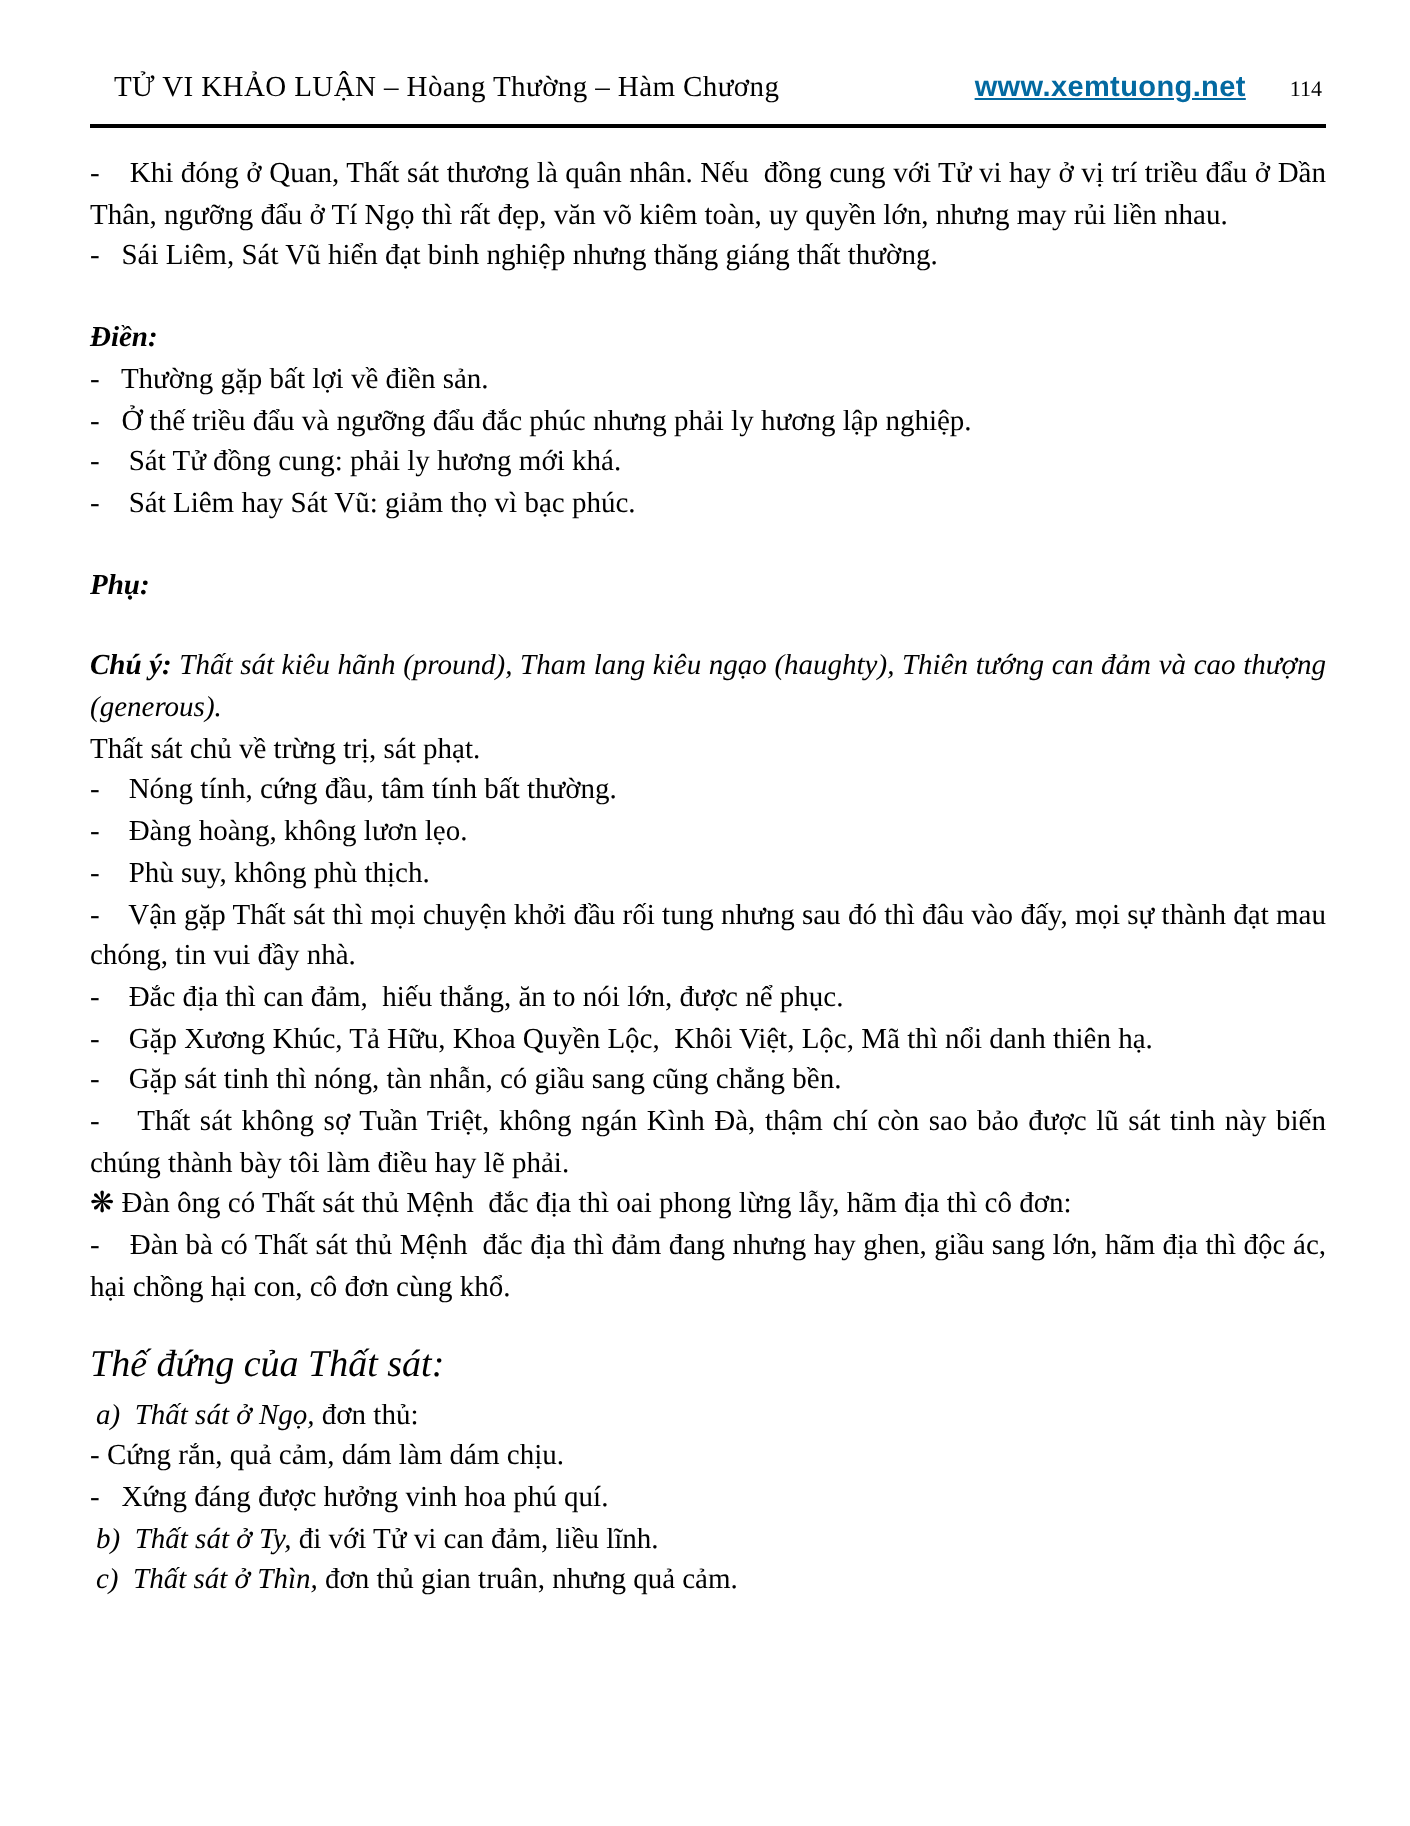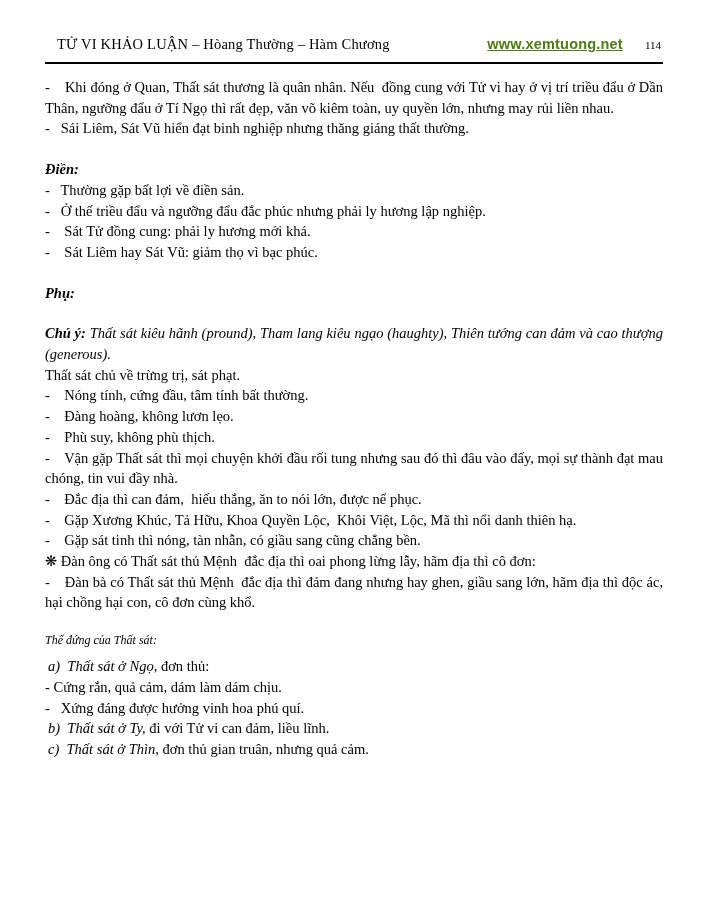--- a/index.html
+++ b/index.html
@@ -43,37 +43,37 @@
     font-size: 14.5px;
     line-height: 20.7px;
     text-align: justify;
   }
   .content p { margin: 0; }
   .gap { margin-top: 20px !important; font-style: italic; }
   .bold { font-weight: bold; }
   .subhead { font-weight: bold; }
   .italic-head {
     font-style: italic;
-    font-size: 12px;
+    font-size: 19px;
     line-height: 25px;
     margin-top: 15px !important;
     margin-bottom: 3px !important;
     text-align: left;
   }
   .lettered { padding-left: 3px; }
   .lettered i { font-style: italic; }
 </style>
 </head>
 <body>
 
 <div class="page">
 
   <div class="header">
     <span class="header-title">TỬ VI KHẢO LUẬN – Hòang Thường – Hàm Chương</span>
-    <span class="site-link" style="color:#4d7c0f">www.xemtuong.net</span>
+    <span class="site-link" style="color:#0369a1">www.xemtuong.net</span>
     <span class="page-num">114</span>
   </div>
   <div class="rule"></div>
 
   <div class="content">
 
     <p>-&nbsp;&nbsp;&nbsp; Khi đóng ở Quan, Thất sát thương là quân nhân. Nếu&nbsp; đồng cung với Tử vi hay ở vị trí triều đẩu ở Dần Thân, ngưỡng đẩu ở Tí Ngọ thì rất đẹp, văn võ kiêm toàn, uy quyền lớn, nhưng may rủi liền nhau.</p>
     <p>-&nbsp;&nbsp; Sái Liêm, Sát Vũ hiển đạt binh nghiệp nhưng thăng giáng thất thường.</p>
 
     <p class="subhead gap">Điền:</p>
@@ -88,20 +88,21 @@
     <p class="gap"><span class="bold">Chú ý:</span><span> Thất sát kiêu hãnh (pround), Tham lang kiêu ngạo (haughty), Thiên tướng can đảm và cao thượng (generous).</span></p>
 
     <p>Thất sát chủ về trừng trị, sát phạt.</p>
     <p>-&nbsp;&nbsp;&nbsp; Nóng tính, cứng đầu, tâm tính bất thường.</p>
     <p>-&nbsp;&nbsp;&nbsp; Đàng hoàng, không lươn lẹo.</p>
     <p>-&nbsp;&nbsp;&nbsp; Phù suy, không phù thịch.</p>
     <p>-&nbsp;&nbsp;&nbsp; Vận gặp Thất sát thì mọi chuyện khởi đầu rối tung nhưng sau đó thì đâu vào đấy, mọi sự thành đạt mau chóng, tin vui đầy nhà.</p>
     <p>-&nbsp;&nbsp;&nbsp; Đắc địa thì can đảm,&nbsp; hiếu thắng, ăn to nói lớn, được nể phục.</p>
     <p>-&nbsp;&nbsp;&nbsp; Gặp Xương Khúc, Tả Hữu, Khoa Quyền Lộc,&nbsp; Khôi Việt, Lộc, Mã thì nổi danh thiên hạ.</p>
     <p>-&nbsp;&nbsp;&nbsp; Gặp sát tinh thì nóng, tàn nhẫn, có giầu sang cũng chẳng bền.</p>
+    <p>-&nbsp;&nbsp;&nbsp; Thất sát không sợ Tuần Triệt, không ngán Kình Đà, thậm chí còn sao bảo được lũ sát tinh này biến chúng thành bày tôi làm điều hay lẽ phải.</p>
     <p>❋ Đàn ông có Thất sát thủ Mệnh&nbsp; đắc địa thì oai phong lừng lẫy, hãm địa thì cô đơn:</p>
     <p>-&nbsp;&nbsp;&nbsp; Đàn bà có Thất sát thủ Mệnh&nbsp; đắc địa thì đảm đang nhưng hay ghen, giầu sang lớn, hãm địa thì độc ác, hại chồng hại con, cô đơn cùng khổ.</p>
 
     <p class="italic-head">Thế đứng của Thất sát:</p>
     <p class="lettered"><i>a)&nbsp; Thất sát ở Ngọ,</i><span> đơn thủ:</span></p>
     <p>-&nbsp;Cứng rắn, quả cảm, dám làm dám chịu.</p>
     <p>-&nbsp;&nbsp;&nbsp;Xứng đáng được hưởng vinh hoa phú quí.</p>
     <p class="lettered"><i>b)&nbsp; Thất sát ở Ty,</i><span> đi với Tử vi can đảm, liều lĩnh.</span></p>
     <p class="lettered"><i>c)&nbsp; Thất sát ở Thìn,</i><span> đơn thủ gian truân, nhưng quả cảm.</span></p>
 

